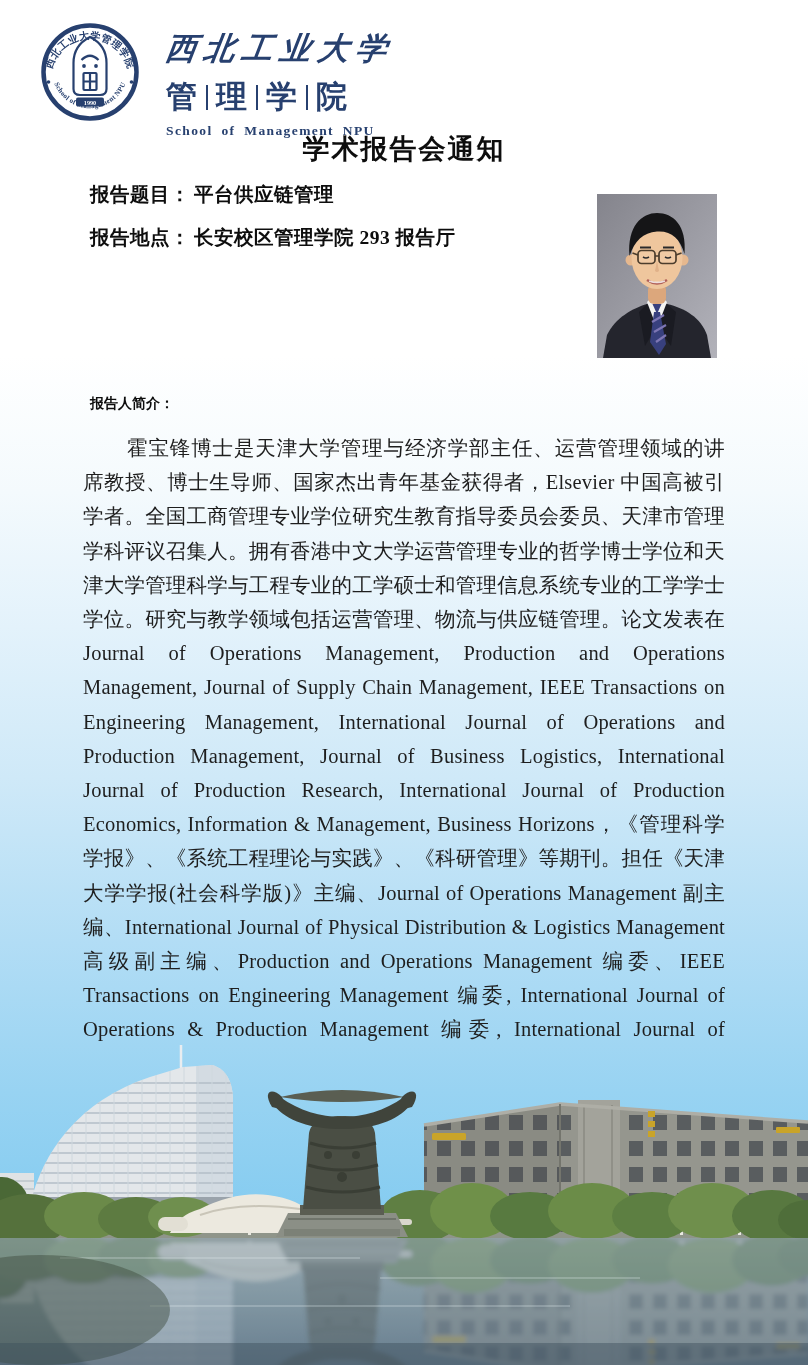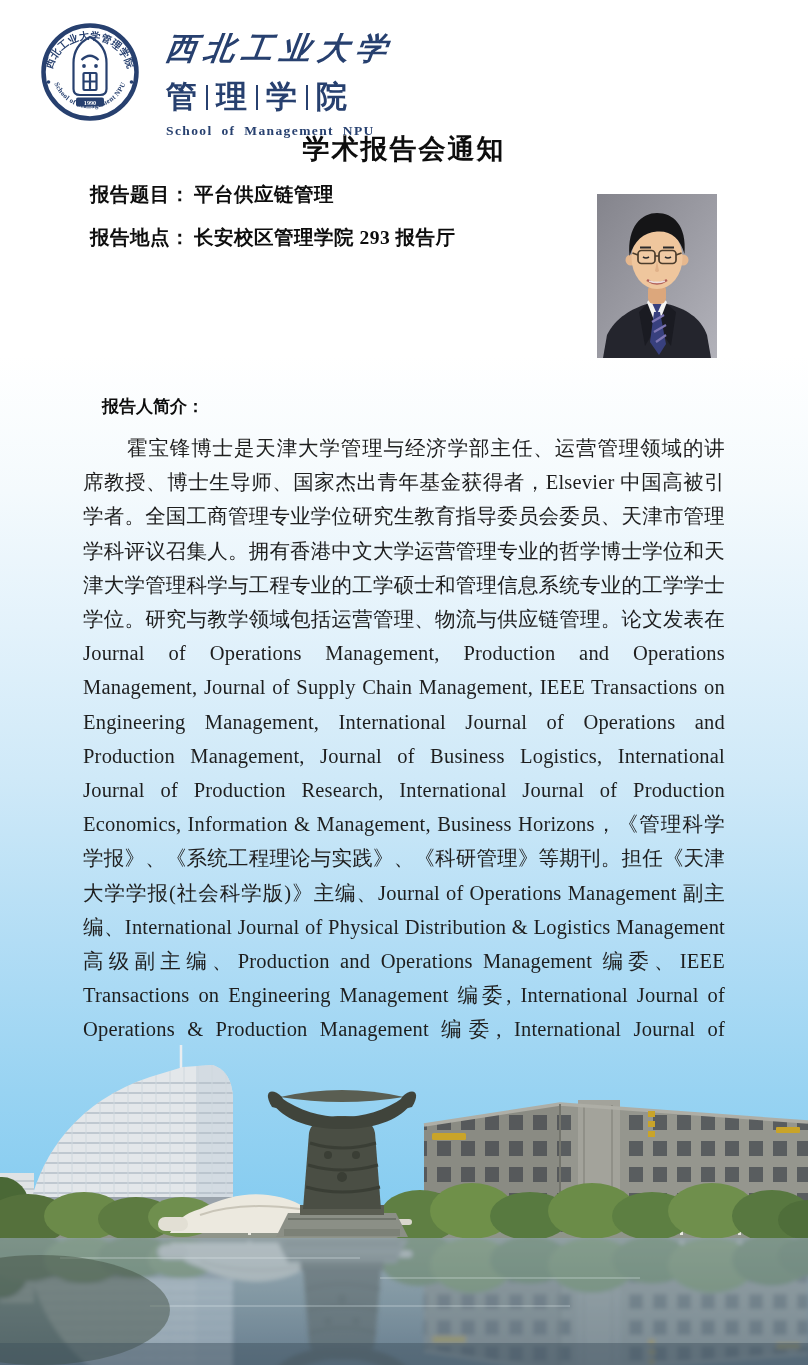--- a/index.html
+++ b/index.html
@@ -36,21 +36,21 @@
   .title{position:absolute;top:131px;left:0;width:808px;margin:0;
     text-align:center;font-size:27px;font-weight:800;letter-spacing:2px;color:#0d0d0d;}
   
   .details{position:absolute;top:181px;left:90px;}
   .detail-row{margin-bottom:16px;font-size:19.5px;font-weight:700;
     letter-spacing:0.5px;color:#0d0d0d;white-space:nowrap;}
   .detail-row .label{margin-right:4px;}
   
   .portrait{position:absolute;left:597px;top:194px;width:120px;height:164px;}
   
-  .bio-heading{position:absolute;left:102px;top:395px;font-size:17px;
+  .bio-heading{position:absolute;left:90px;top:395px;font-size:14px;
     font-weight:700;color:#0d0d0d;}
   .bio-text{
     position:absolute;left:83px;top:431px;width:642px;height:622px;
     font-size:20.5px;line-height:34.2px;color:#1e1e1e;
     text-align:justify;text-indent:2.15em;letter-spacing:0.2px;
     overflow:hidden;
   }
   
   .campus{position:absolute;left:0;top:1005px;width:808px;height:360px;display:block;}
 </style>

